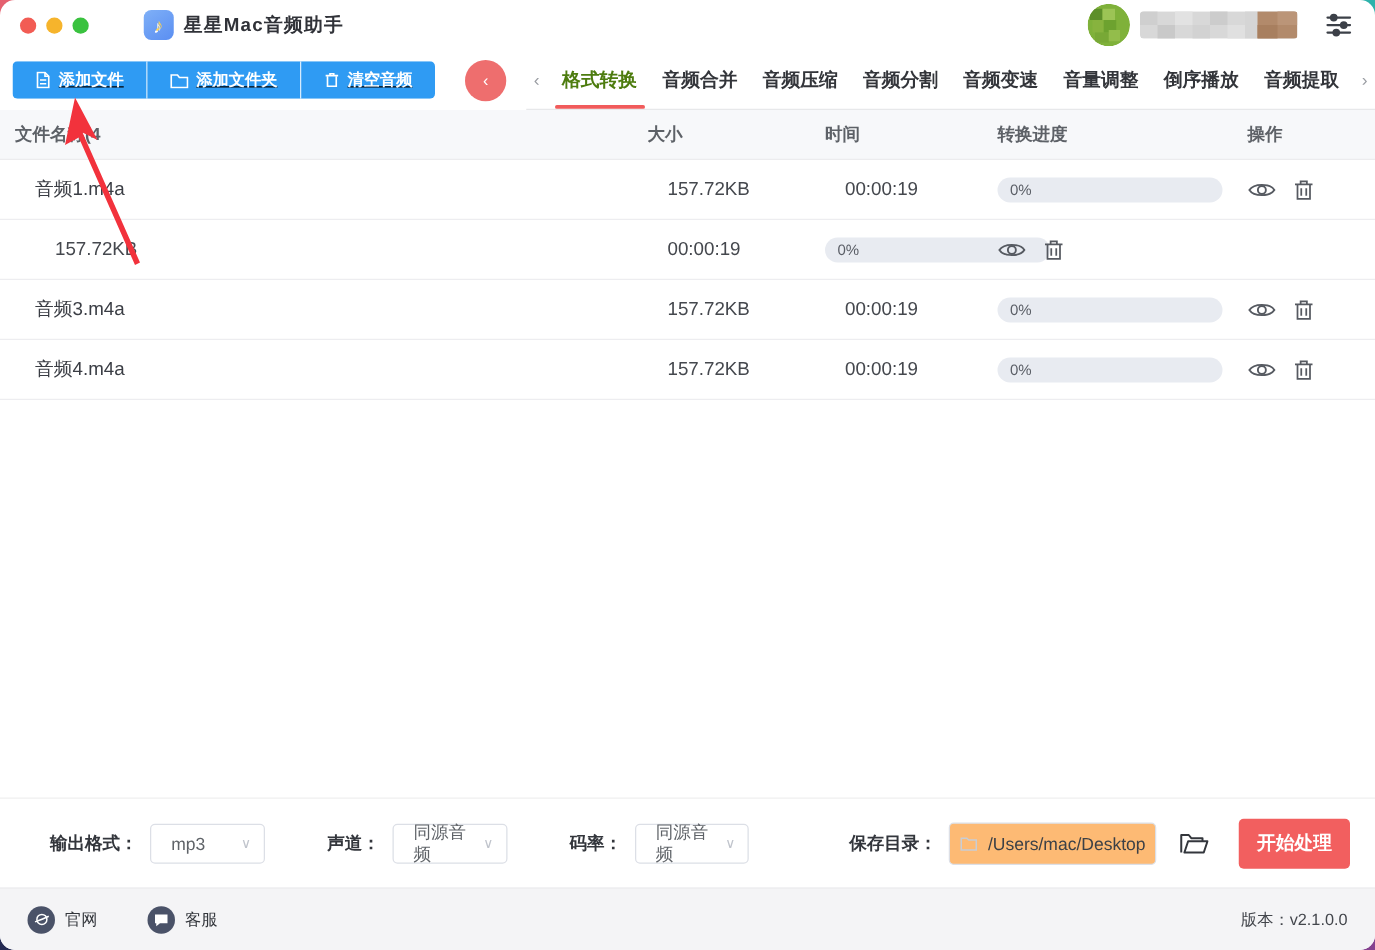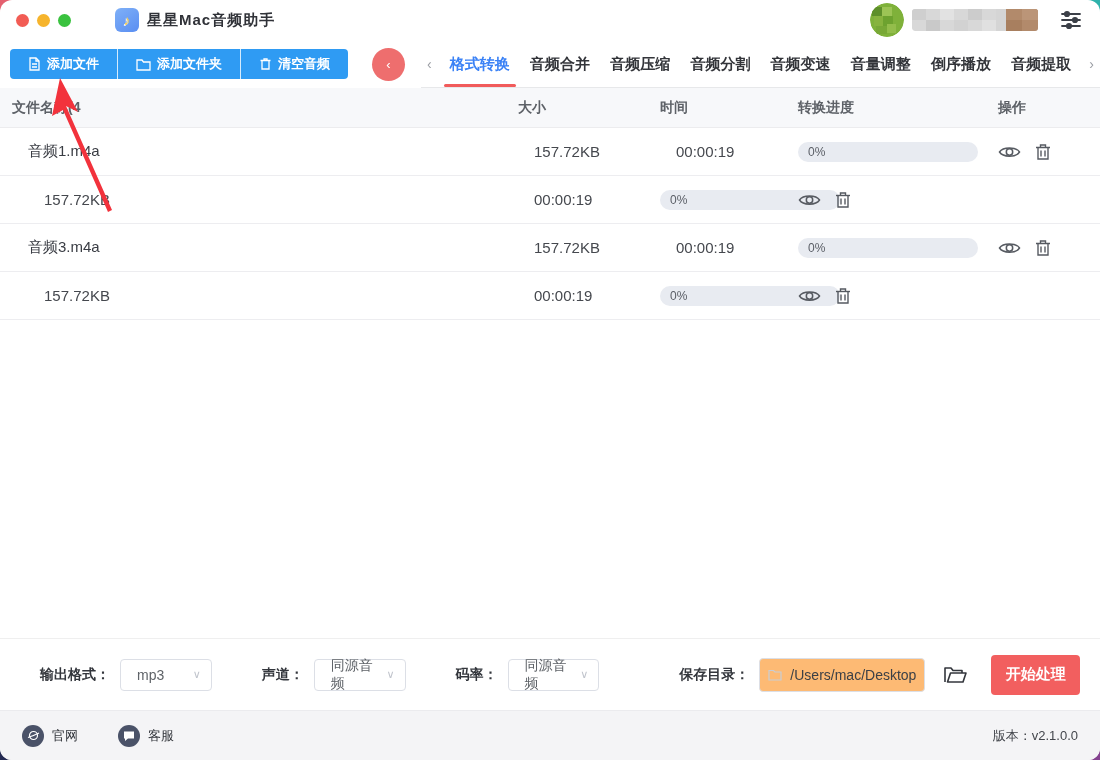--- a/index.html
+++ b/index.html
@@ -27,35 +27,35 @@
              background:linear-gradient(145deg,#7fb0f7,#5a8ef2); display:flex; align-items:center; justify-content:center; }
   .appicon span { color:#ffd24a; font-size:14px; line-height:1; text-shadow:-1px 1px 0 #fff; }
   .apptitle { margin-left:8px; font-size:15px; font-weight:bold; color:#303238; letter-spacing:1px; }
   .titlebar-right { margin-left:auto; display:flex; align-items:center; gap:14px; }
   .avatar { width:34px; height:34px; border-radius:50%; overflow:hidden; }
   .username-blur { height:22px; width:126px; border-radius:3px; overflow:hidden; margin-left:-6px; }
   .tune { width:26px; height:26px; margin-left:6px; }
 
   
   .actionbar { height:48px; display:flex; align-items:center; padding-left:10px; flex:0 0 auto; }
-  .btn-group { display:flex; height:30px; border-radius:4px; overflow:hidden; }
+  .btn-group { display:flex; height:30px; border-radius:4px; overflow:hidden;text-decoration:underline; }
   .blue-btn { background:#2f9bf3; color:#fff; border:none; font-size:13px; font-weight:bold;
               display:flex; align-items:center; gap:6px; padding:0 18px; cursor:pointer;
               border-right:1px solid rgba(255,255,255,.8); font-family:inherit; }
   .blue-btn:last-child { border-right:none; }
   .blue-btn svg { flex:0 0 auto; }
   .nav-circle { width:33px; height:33px; border-radius:50%; background:#ee6e6e; color:#fff;
                 display:flex; align-items:center; justify-content:center; margin-left:24px;
                 font-size:13px; cursor:pointer; }
   .tab-strip { display:flex; align-items:center; height:100%; margin-left:16px; flex:1;
                border-bottom:1px solid #e7e8ea; }
   .tab-chevron { color:#9a9da3; font-size:14px; padding:0 6px; cursor:pointer; }
   .tabs { display:flex; flex:1; justify-content:space-between; padding:0 10px; }
   .tab { font-size:15px; font-weight:bold; color:#33353a; padding:13px 2px 12px; cursor:pointer; position:relative; }
-  .tab.active { color:#3b82f6; }
+  .tab.active { color:#4d7c0f; }
   .tab.active::after { content:""; position:absolute; left:-4px; right:-4px; bottom:-1px; height:3px;
                        background:#f15b5b; border-radius:2px; }
 
   
   .grid-row { display:grid; grid-template-columns:518px 142px 138px 200px 1fr; align-items:center; }
   .thead { background:#f7f8fa; height:40px; font-size:14px; font-weight:bold; color:#5d6167;
            border-bottom:1px solid #ececee; flex:0 0 auto; }
   .thead > div:first-child { padding-left:12px; }
   .trow { height:48px; border-bottom:1px solid #ededf0; background:#fff; font-size:15px; color:#3a3d44; flex:0 0 auto; }
   .trow > div:first-child { padding-left:28px; }
@@ -281,20 +281,21 @@
           <path d="M3 5v11h10V5"></path>
             <line x1="1" y1="4.5" x2="15" y2="4.5"></line>
             <path d="M5.5 4.5V2h5v2.5"></path>
             <line x1="6" y1="7.5" x2="6" y2="13.5"></line>
             <line x1="10" y1="7.5" x2="10" y2="13.5"></line>
         </svg>
         </span>
     </div>
   </div>
   <div class="grid-row trow">
+    <div>音频4.m4a</div>
     <div class="cell-size">157.72KB</div>
     <div class="cell-time">00:00:19</div>
     <div>
         <div class="progress-pill">
           <span>0%</span>
         </div>
       </div>
     <div class="ops">
       <span class="op-icon">
         <svg width="23" height="16" viewBox="0 0 23 16" fill="none" stroke="#565a61" stroke-width="1.5">

